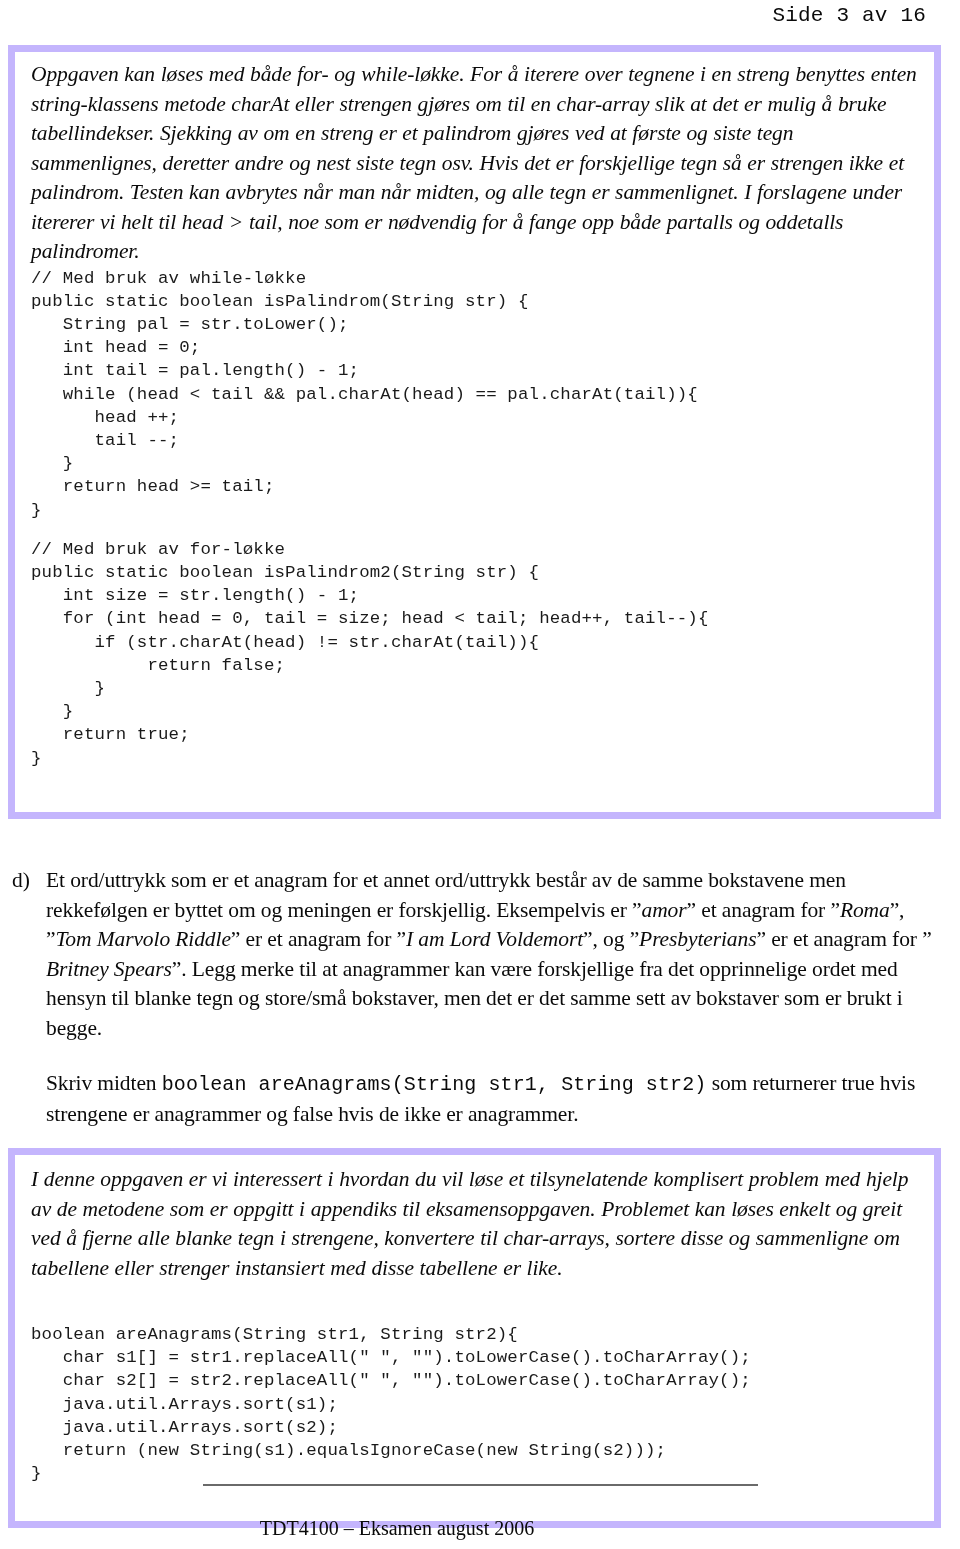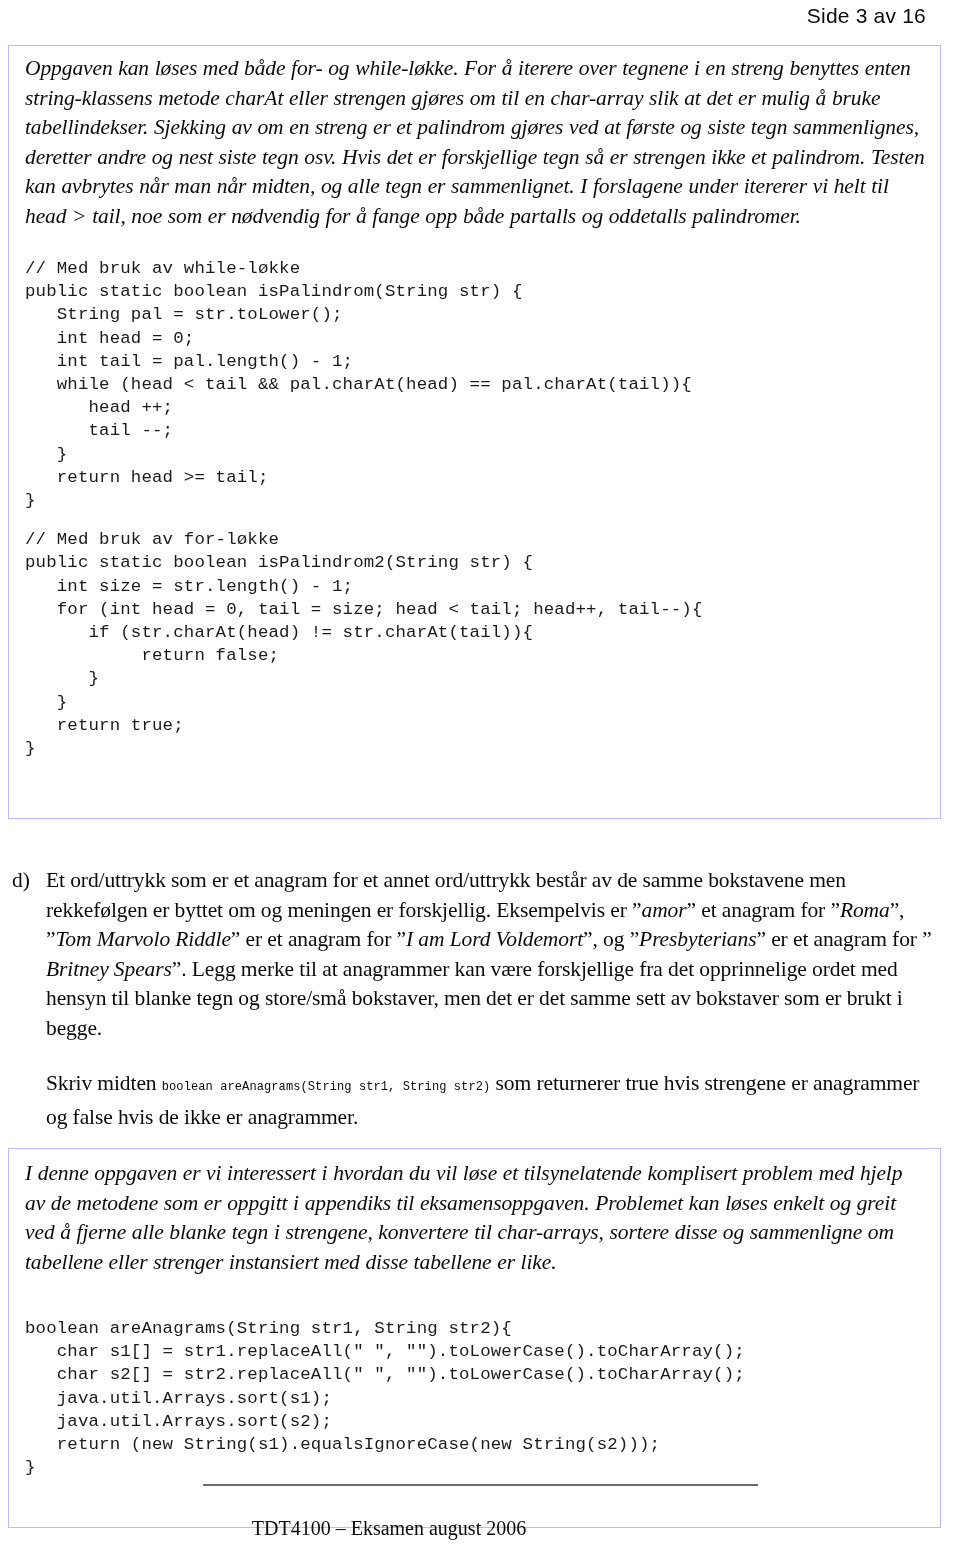--- a/index.html
+++ b/index.html
@@ -18,28 +18,28 @@
 
   
   .page-header {
     position: absolute;
     top: 2px;
     left: 0;
     width: 926px;
     text-align: right;
     font-size: 21px;
     line-height: 28px;
-    font-family: Liberation Sans, sans-serif;
+    font-family: Liberation Mono, monospace;
     letter-spacing: 0.2px;
   }
 
   
   .boxed {
     position: absolute;
-    border: 1px solid #c4b5fd;
+    border: 7px solid #c4b5fd;
     background: #ffffff;
     box-sizing: border-box;
   }
   #solution-box-1 {
     left: 8px;
     top: 45px;
     width: 933px;
     height: 774px;
     padding: 6px 10px 0 10px;
   }
@@ -68,21 +68,21 @@
   
   .code {
     font-family: "Liberation Mono", "DejaVu Sans Mono", monospace;
     font-size: 17.4px;
     line-height: 23.2px;
     white-space: pre;
     margin: 0;
     color: #1a1a1a;
     letter-spacing: 0.15px;
   }
-  #code-while   { margin-top: 26px; padding-left: 6px; }
+  #code-while   { padding-left: 6px; }
   #code-for     { margin-top: 16px; padding-left: 6px; }
   #code-anagram { margin-top: 40px; padding-left: 6px; }
 
   
   #question-d {
     position: absolute;
     left: 12px;
     top: 866px;
     width: 930px;
   }
@@ -102,21 +102,21 @@
     font-size: 21.5px;
     line-height: 29.5px;
     font-family: "Liberation Serif", "DejaVu Serif", serif;
     text-align: left;
     letter-spacing: -0.1px;
   }
   .q-body i { font-style: italic; }
   .para-gap { height: 26px; }
   .mono-inline {
     font-family: "Liberation Mono", "DejaVu Sans Mono", monospace;
-    font-size: 12px;
+    font-size: 20px;
     letter-spacing: 0.1px;
   }
 
   
   #footer-rule {
     position: absolute;
     left: 203px;
     top: 1484px;
     width: 555px;
     height: 2px;
@@ -124,20 +124,21 @@
   }
   #page-footer {
     position: absolute;
     left: 0;
     top: 1515px;
     width: 778px;
     text-align: center;
     font-size: 20px;
     line-height: 26px;
     font-family: "Liberation Serif", "DejaVu Serif", serif;
+    padding-left: 8px;
   }
 </style>
 </head>
 <body>
 
 <div class="page-header">Side 3 av 16</div>
 
 <div class="boxed" id="solution-box-1">
 
   <p class="prose-italic">Oppgaven kan løses med både for- og while-løkke. For å iterere over tegnene i en streng benyttes enten string-klassens metode charAt eller strengen gjøres om til en char-array slik at det er mulig å bruke tabellindekser. Sjekking av om en streng er et palindrom gjøres ved at første og siste tegn sammenlignes, deretter andre og nest siste tegn osv. Hvis det er forskjellige tegn så er strengen ikke et palindrom. Testen kan avbrytes når man når midten, og alle tegn er sammenlignet. I forslagene under itererer vi helt til head &gt; tail, noe som er nødvendig for å fange opp både partalls og oddetalls palindromer.</p>

